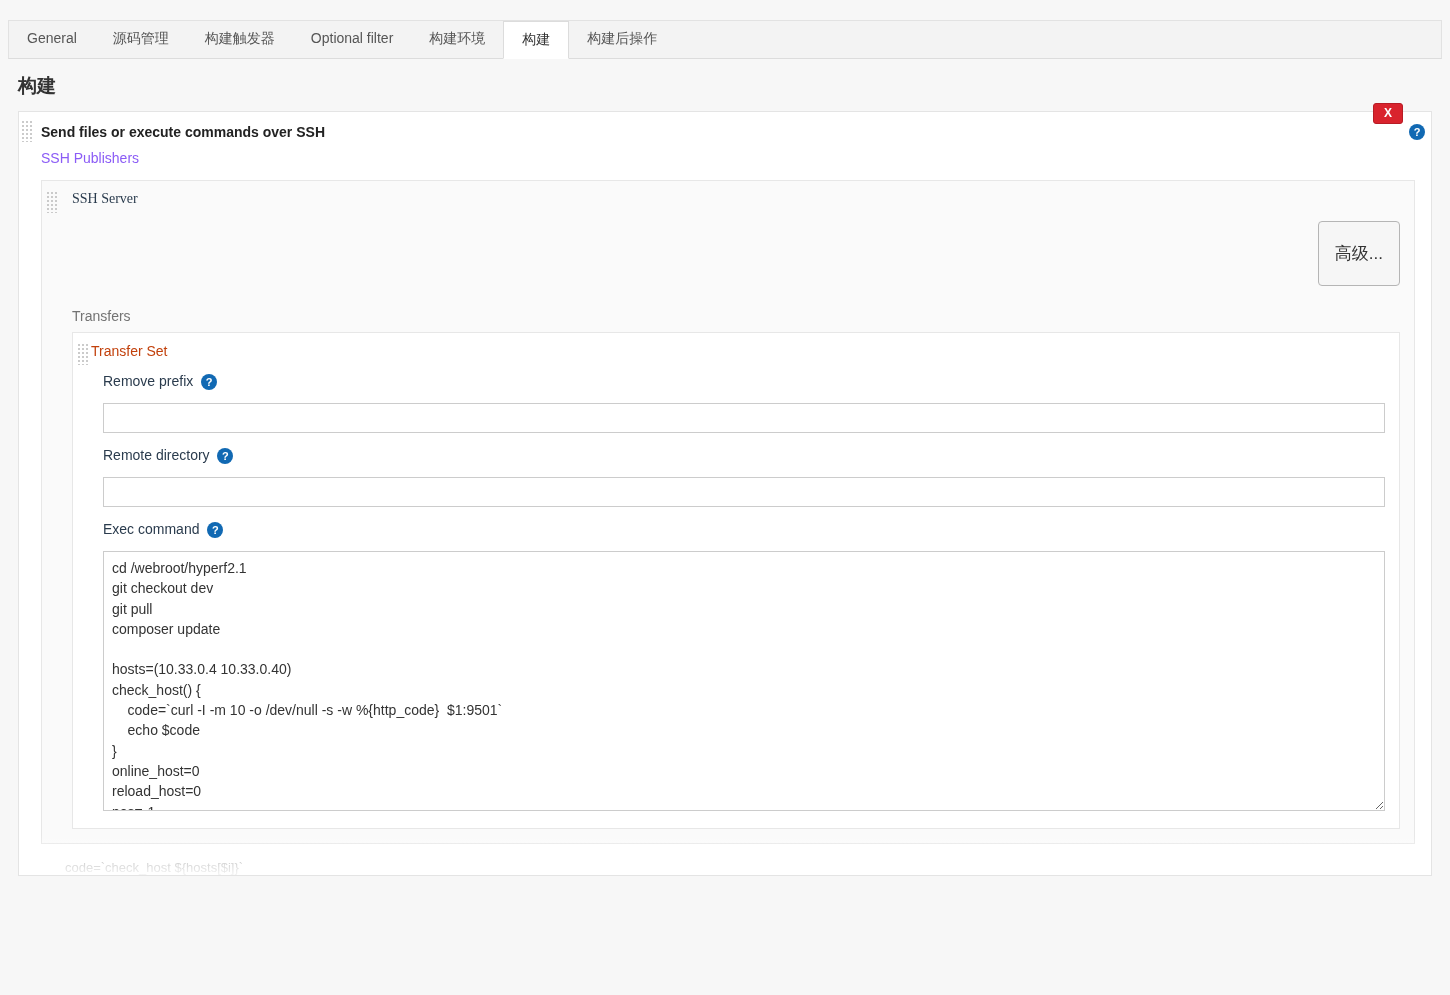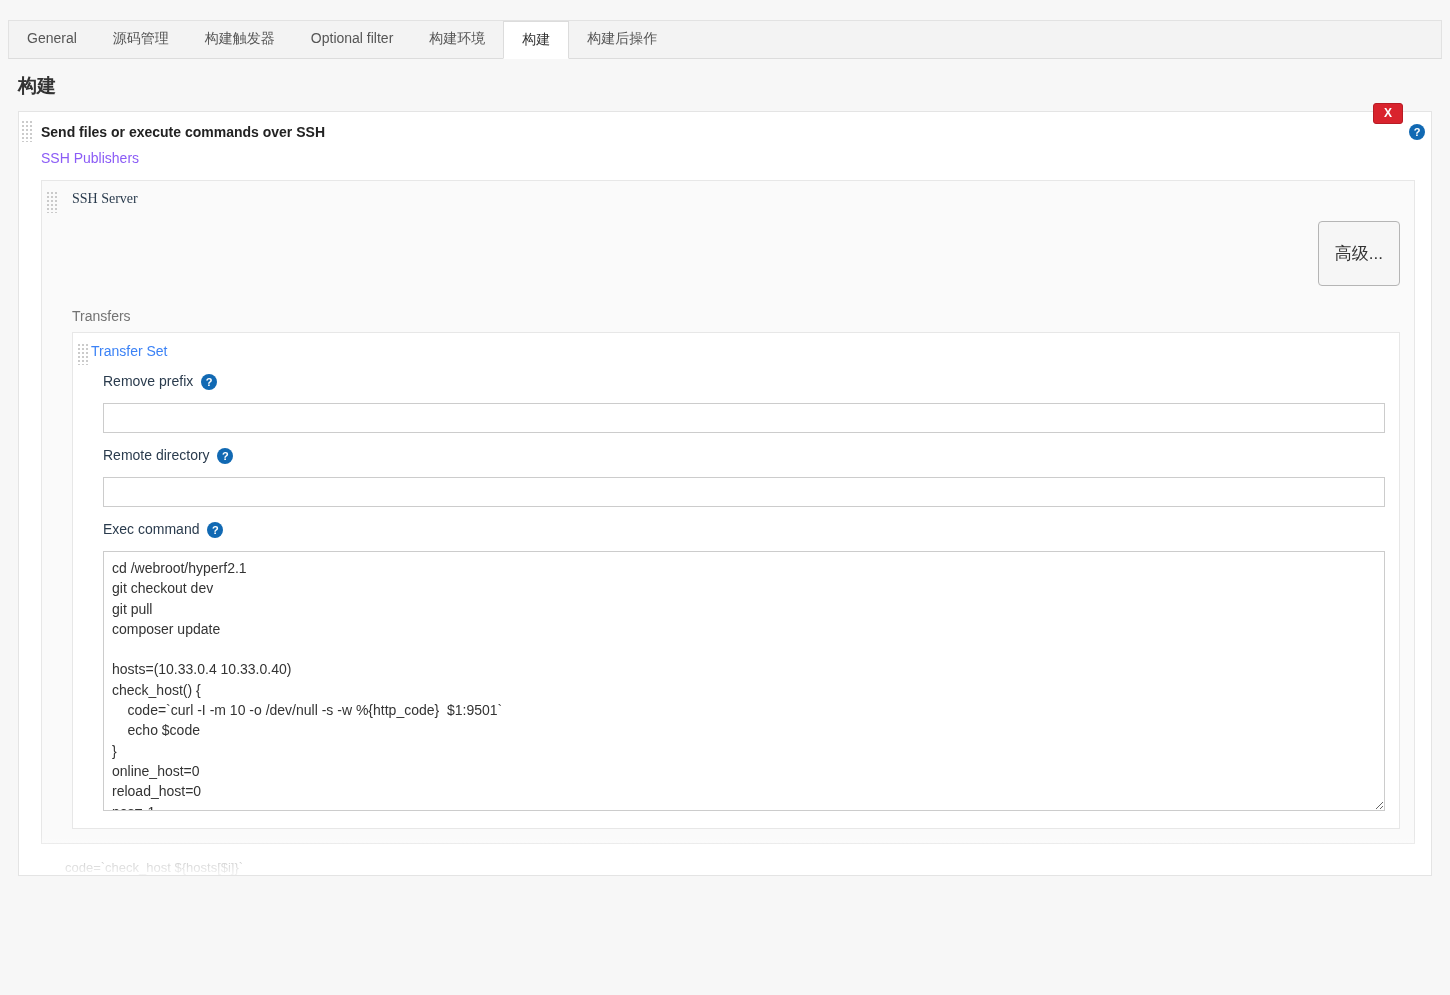--- a/index.html
+++ b/index.html
@@ -182,21 +182,21 @@
   .transfer-box {
     border: 1px solid #e7e7e7;
     background: #fff;
     position: relative;
     padding: 10px 14px 14px 30px;
     margin-top: 8px;
   }
   .transfer-box .handle { left: 4px; top: 10px; height: 22px; }
   .transfer-title {
     font-size: 14px;
-    color: #3b82f6;
+    color: #c2410c;
     margin-left: -12px;
     margin-bottom: 4px;
   }
   .textarea {
     min-height: 260px;
     resize: vertical;
     line-height: 1.45;
     white-space: pre;
     overflow: auto;
   }

